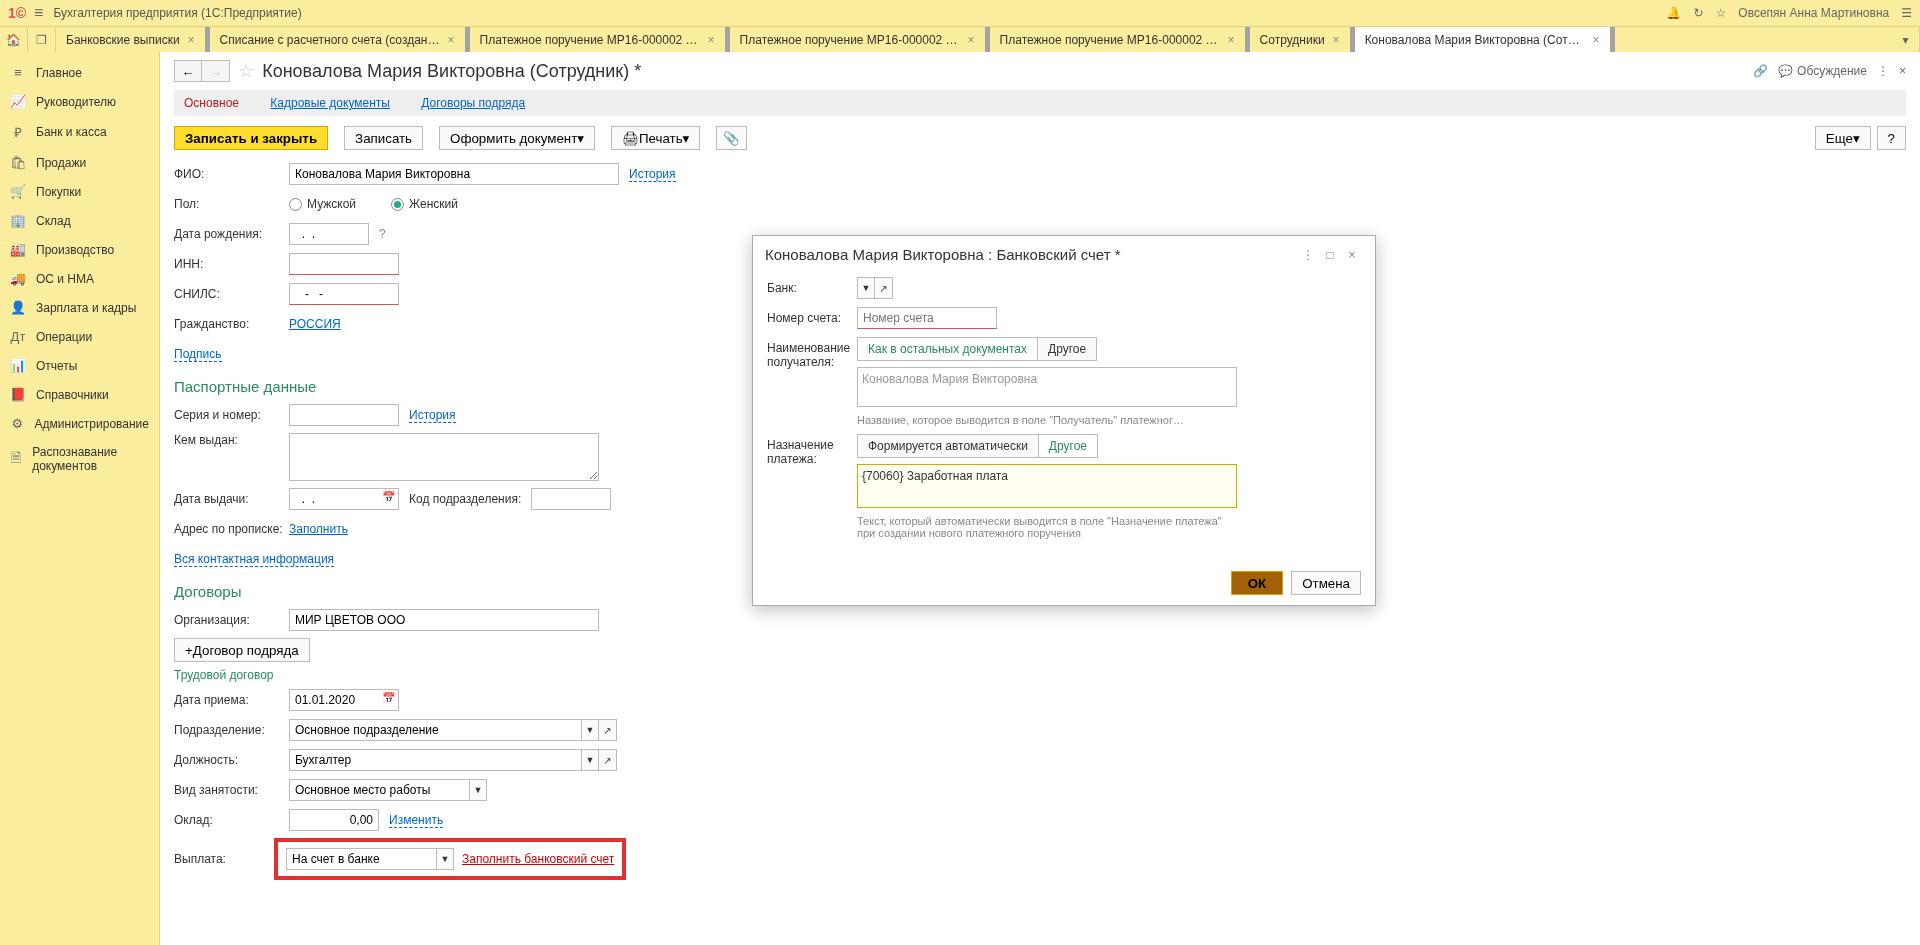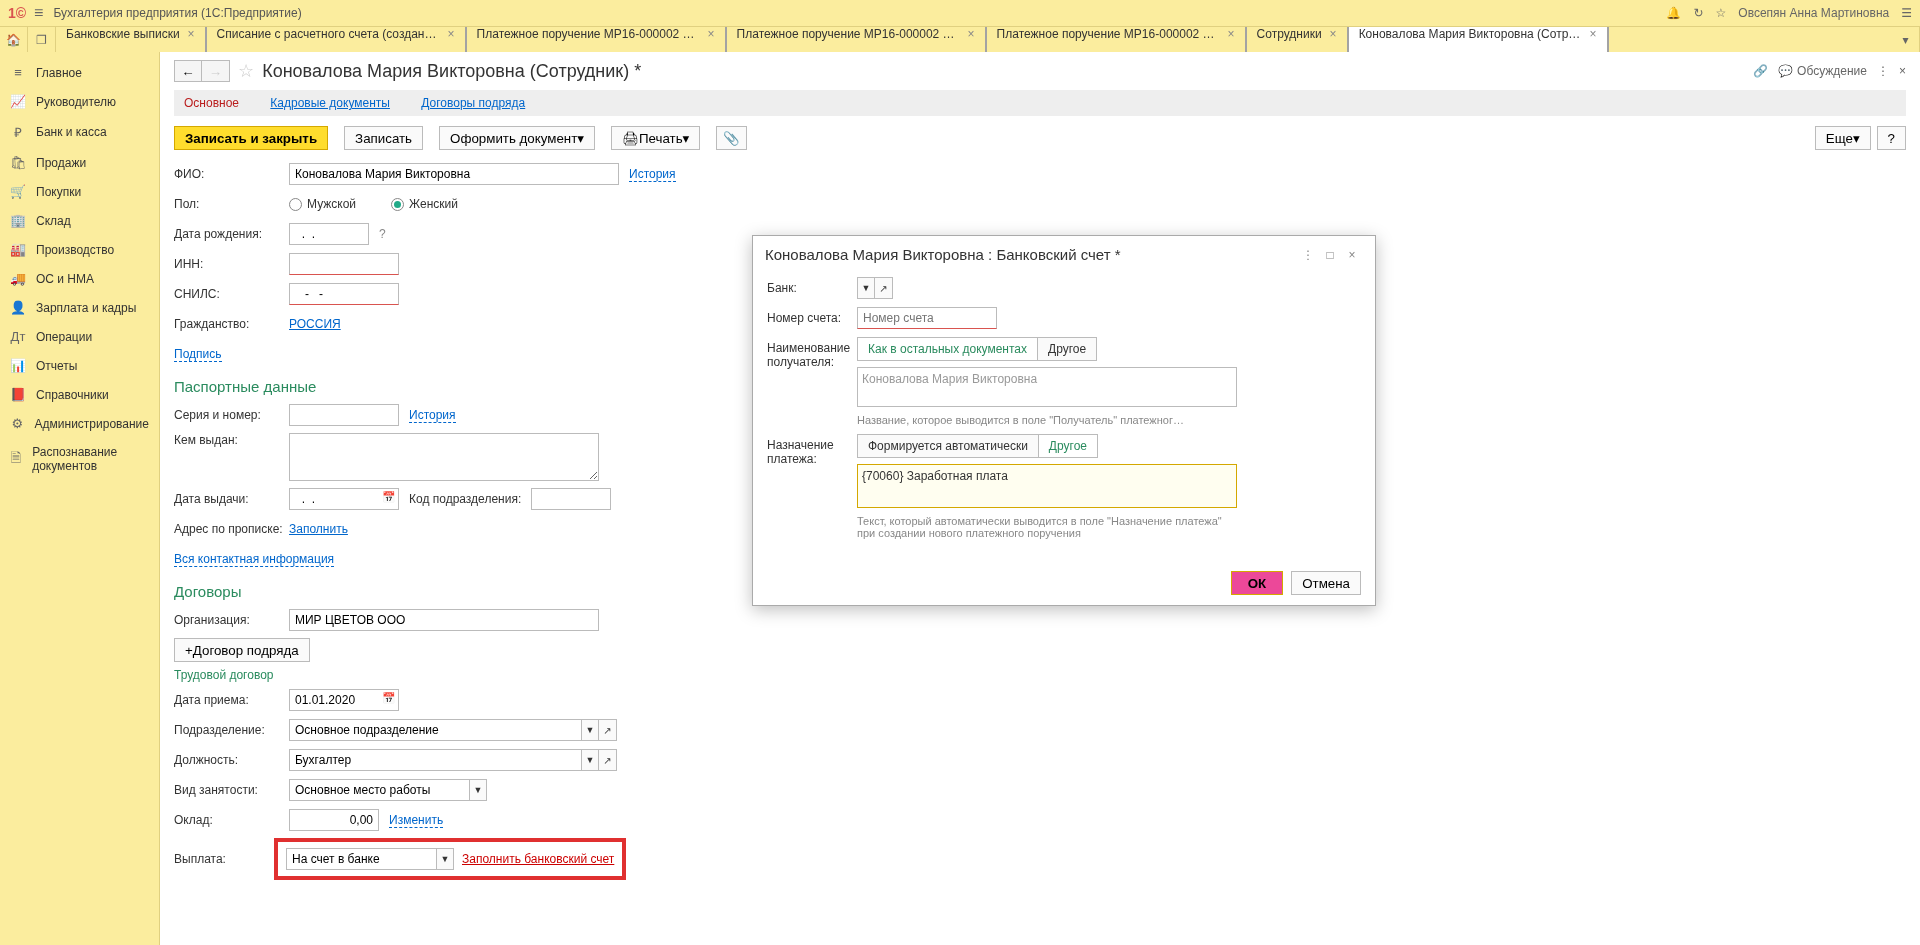--- a/index.html
+++ b/index.html
@@ -9,21 +9,21 @@
 .titlebar { background: #fbed9e; height: 26px; display: flex; align-items: center; padding: 0 8px; }
 .titlebar .logo { color: #d9534f; font-weight: bold; font-size: 14px; margin-right: 8px; }
 .titlebar .menu-icon { font-size: 16px; margin-right: 10px; cursor: pointer; color: #666;}
 .titlebar .title { flex: 1; color: #555; }
 .titlebar .right-icons { display: flex; align-items: center; gap: 12px; color: #666; }
 .titlebar .right-icons span { cursor: pointer; }
 
 
 .tabbar { background: #fbed9e; height: 26px; display: flex; align-items: stretch; border-top: 1px solid #e0d080; }
 .tabbar .home-btn, .tabbar .windows-btn { width: 28px; display: flex; align-items: center; justify-content: center; border-right: 1px solid #e0d080; cursor: pointer; color: #666;}
-.tabbar .tab { padding: 0 10px; display: flex; align-items: flex-start; border-right: 2px solid #a3a3a3; cursor: pointer; white-space: nowrap; background: #fbed9e; max-width: 260px; }
+.tabbar .tab { padding: 0 10px; display: flex; align-items: center; border-right: 5px solid #a3a3a3; cursor: pointer; white-space: nowrap; background: #fbed9e; max-width: 260px; }
 .tabbar .tab.active { background: #fff; }
 .tabbar .tab-label { overflow: hidden; text-overflow: ellipsis; }
 .tabbar .tab-close { margin-left: 8px; color: #888; cursor: pointer; }
 
 
 .main { display: flex; height: calc(100vh - 52px); }
 
 
 .sidebar { width: 160px; background: #fbed9e; border-right: 1px solid #e0d080; padding-top: 6px; }
 .sidebar .item { display: flex; align-items: center; padding: 7px 10px; cursor: pointer; color: #333; gap: 10px;}
@@ -101,21 +101,21 @@
 .toggle-group { display: flex; border: 1px solid #bbb; width: fit-content;}
 .toggle-btn { padding: 4px 10px; cursor: pointer; background: #fafafa;}
 .toggle-btn.active-green { color: #2a8b5e; background: #fff;}
 .toggle-btn + .toggle-btn { border-left: 1px solid #bbb;}
 .modal-textarea { width: 380px; height: 40px; border: 1px solid #bbb; padding: 4px; color: #999; resize: none;}
 .modal-textarea.yellow { border: 1px solid #d4a800; background: #fffef0; color: #333; height: 44px;}
 .modal-hint { color: #888; font-size: 11px; margin-top: 4px; width: 380px;}
 .modal-input { border: 1px solid #bbb; height: 22px; padding: 0 5px;}
 .modal-input.red-under { border-bottom: 1px solid #d9534f;}
 .modal-footer { display: flex; justify-content: flex-end; gap: 8px; padding: 10px 14px;}
-.modal-footer .btn.ok { background: #ec4899; border-color: #d4a800; font-weight: bold; padding: 8px 16px;}
+.modal-footer .btn.ok { background: #a16207; border-color: #d4a800; font-weight: bold; padding: 8px 16px;}
 
 textarea { font-family: Arial, sans-serif; font-size: 12px;}
 input { font-family: Arial, sans-serif; font-size: 12px;}
 </style>
 </head>
 <body>
 
 <div class="titlebar">
   <span class="logo">1©</span>
   <span class="menu-icon">≡</span>

